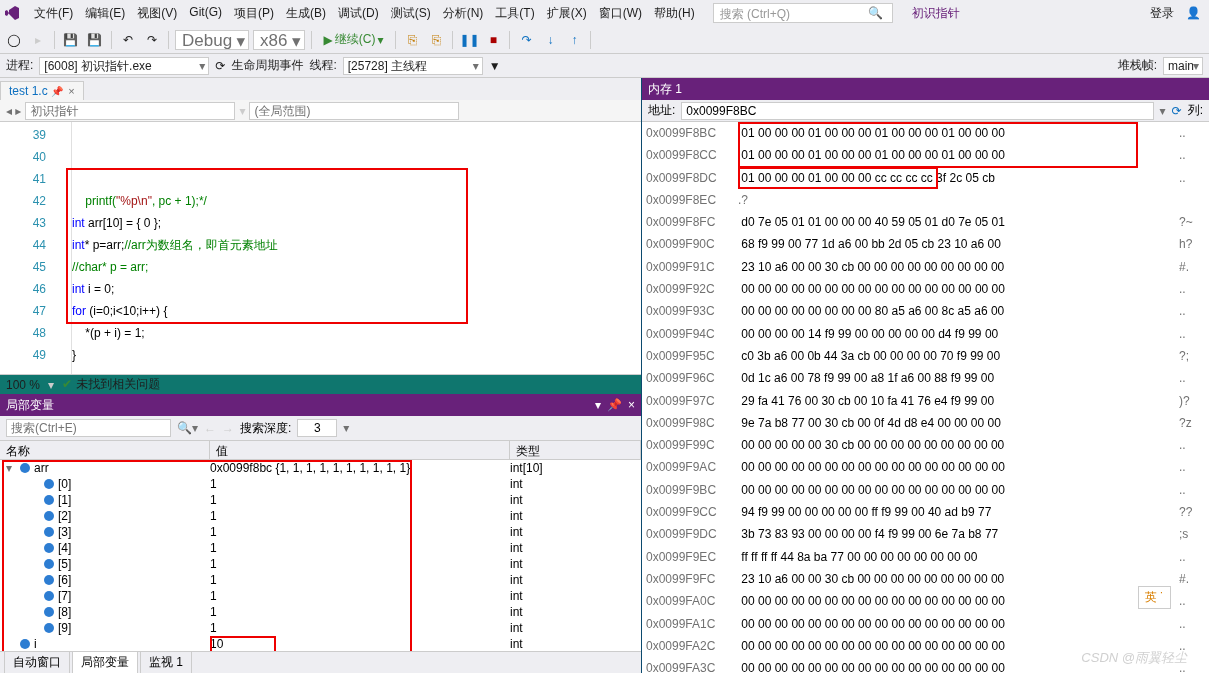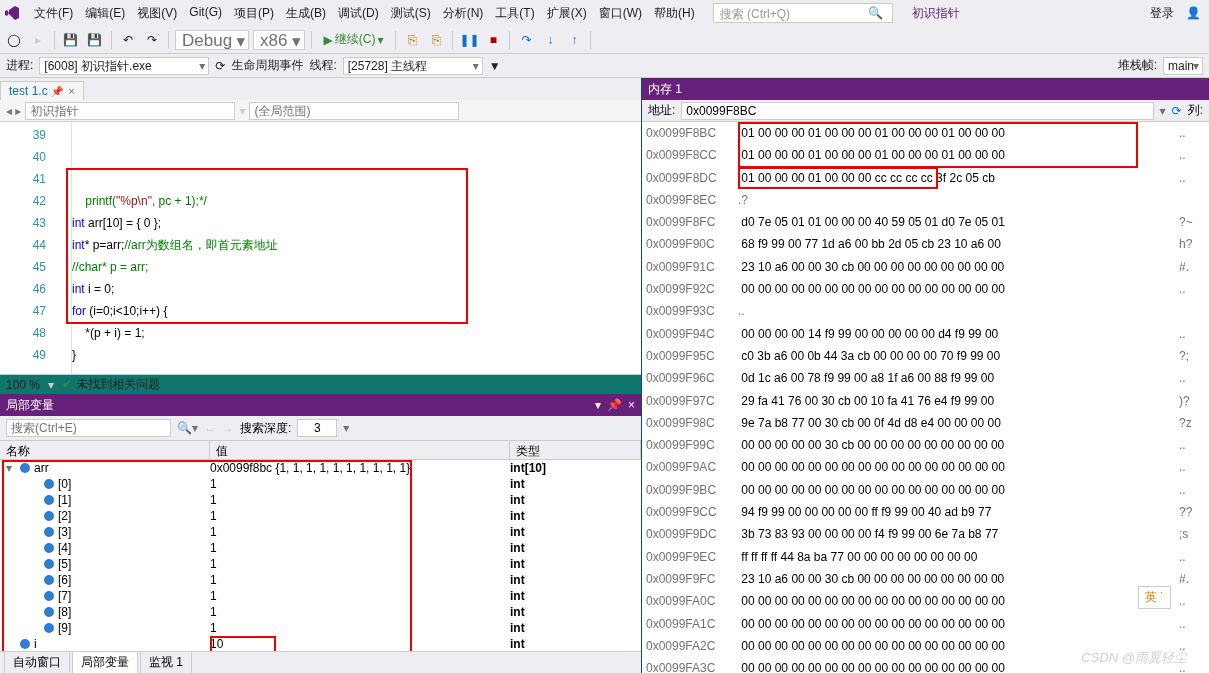--- a/index.html
+++ b/index.html
@@ -50,21 +50,21 @@
 .locals-search .depth { width: 40px; height: 18px; border: 1px solid #ccc; background: #fff; text-align: center; line-height: 16px; }
 .locals-cols { height: 20px; background: #eeeef2; border-top: 1px solid #ccc; border-bottom: 1px solid #ccc; display: flex; font-size: 11px; }
 .locals-cols div { padding: 2px 6px; border-right: 1px solid #ccc; }
 .locals-cols .c1 { width: 210px; }
 .locals-cols .c2 { width: 300px; }
 .locals-cols .c3 { flex: 1; }
 .locals-body { flex: 1; background: #fff; overflow: auto; font-size: 11px; position: relative; }
 .locals-body .row { display: flex; height: 16px; align-items: center; }
 .locals-body .c1 { width: 210px; padding-left: 6px; display: flex; align-items: center; gap: 4px; }
 .locals-body .c2 { width: 300px; }
-.locals-body .c3 { flex: 1; font-weight: bold; }
+.locals-body .c3 { flex: 1; }
 .locals-body .exp { width: 10px; display: inline-block; color: #717171; }
 .locals-body .vicon { width: 10px; height: 10px; border-radius: 50%; background: #2d7dd2; display: inline-block; }
 .locals-body .indent { padding-left: 30px; }
 .locals-body .redbox2 { position: absolute; border: 2px solid #e00; pointer-events: none; }
 .bottom-tabs { height: 22px; background: #eeeef2; border-top: 1px solid #ccc; display: flex; align-items: flex-end; padding: 0 4px; gap: 2px; font-size: 11px; }
 .bottom-tabs .btab { padding: 2px 8px; border: 1px solid #ccc; border-bottom: none; background: #eeeef2; }
 .bottom-tabs .btab.active { background: #fff; }
 .mem-header { height: 22px; background: #68217a; color: #fff; display: flex; align-items: center; padding: 0 6px; font-size: 11px; }
 .mem-addr { height: 22px; background: #eeeef2; border-bottom: 1px solid #ccc; display: flex; align-items: center; padding: 0 6px; font-size: 11px; gap: 6px; }
 .mem-addr input { flex: 1; height: 18px; border: 1px solid #ccc; padding: 0 4px; }
@@ -345,21 +345,21 @@
       <div class="redbox3" style="left:96px; top:0px; width:400px; height:46px;"></div>
       <div class="redbox3" style="left:96px; top:45px; width:200px; height:22px;"></div>
     <div class="mrow"><span class="maddr">0x0099F8BC</span><span class="mhex"> 01 00 00 00 01 00 00 00 01 00 00 00 01 00 00 00  </span><span class="mascii">..</span></div>
         <div class="mrow"><span class="maddr">0x0099F8CC</span><span class="mhex"> 01 00 00 00 01 00 00 00 01 00 00 00 01 00 00 00  </span><span class="mascii">..</span></div>
         <div class="mrow"><span class="maddr">0x0099F8DC</span><span class="mhex"> 01 00 00 00 01 00 00 00 cc cc cc cc 3f 2c 05 cb  </span><span class="mascii">..</span></div>
         <div class="mrow"><span class="maddr">0x0099F8EC</span><span class="mascii">.?</span></div>
         <div class="mrow"><span class="maddr">0x0099F8FC</span><span class="mhex"> d0 7e 05 01 01 00 00 00 40 59 05 01 d0 7e 05 01  </span><span class="mascii">?~</span></div>
         <div class="mrow"><span class="maddr">0x0099F90C</span><span class="mhex"> 68 f9 99 00 77 1d a6 00 bb 2d 05 cb 23 10 a6 00  </span><span class="mascii">h?</span></div>
         <div class="mrow"><span class="maddr">0x0099F91C</span><span class="mhex"> 23 10 a6 00 00 30 cb 00 00 00 00 00 00 00 00 00  </span><span class="mascii">#.</span></div>
         <div class="mrow"><span class="maddr">0x0099F92C</span><span class="mhex"> 00 00 00 00 00 00 00 00 00 00 00 00 00 00 00 00  </span><span class="mascii">..</span></div>
-        <div class="mrow"><span class="maddr">0x0099F93C</span><span class="mascii">..</span></div>
+        <div class="mrow"><span class="maddr">0x0099F93C</span><span class="mhex"> 00 00 00 00 00 00 00 00 80 a5 a6 00 8c a5 a6 00  </span><span class="mascii">..</span></div>
         <div class="mrow"><span class="maddr">0x0099F94C</span><span class="mhex"> 00 00 00 00 14 f9 99 00 00 00 00 00 d4 f9 99 00  </span><span class="mascii">..</span></div>
         <div class="mrow"><span class="maddr">0x0099F95C</span><span class="mhex"> c0 3b a6 00 0b 44 3a cb 00 00 00 00 70 f9 99 00  </span><span class="mascii">?;</span></div>
         <div class="mrow"><span class="maddr">0x0099F96C</span><span class="mhex"> 0d 1c a6 00 78 f9 99 00 a8 1f a6 00 88 f9 99 00  </span><span class="mascii">..</span></div>
         <div class="mrow"><span class="maddr">0x0099F97C</span><span class="mhex"> 29 fa 41 76 00 30 cb 00 10 fa 41 76 e4 f9 99 00  </span><span class="mascii">)?</span></div>
         <div class="mrow"><span class="maddr">0x0099F98C</span><span class="mhex"> 9e 7a b8 77 00 30 cb 00 0f 4d d8 e4 00 00 00 00  </span><span class="mascii">?z</span></div>
         <div class="mrow"><span class="maddr">0x0099F99C</span><span class="mhex"> 00 00 00 00 00 30 cb 00 00 00 00 00 00 00 00 00  </span><span class="mascii">..</span></div>
         <div class="mrow"><span class="maddr">0x0099F9AC</span><span class="mhex"> 00 00 00 00 00 00 00 00 00 00 00 00 00 00 00 00  </span><span class="mascii">..</span></div>
         <div class="mrow"><span class="maddr">0x0099F9BC</span><span class="mhex"> 00 00 00 00 00 00 00 00 00 00 00 00 00 00 00 00  </span><span class="mascii">..</span></div>
         <div class="mrow"><span class="maddr">0x0099F9CC</span><span class="mhex"> 94 f9 99 00 00 00 00 00 ff f9 99 00 40 ad b9 77  </span><span class="mascii">??</span></div>
         <div class="mrow"><span class="maddr">0x0099F9DC</span><span class="mhex"> 3b 73 83 93 00 00 00 00 f4 f9 99 00 6e 7a b8 77  </span><span class="mascii">;s</span></div>

